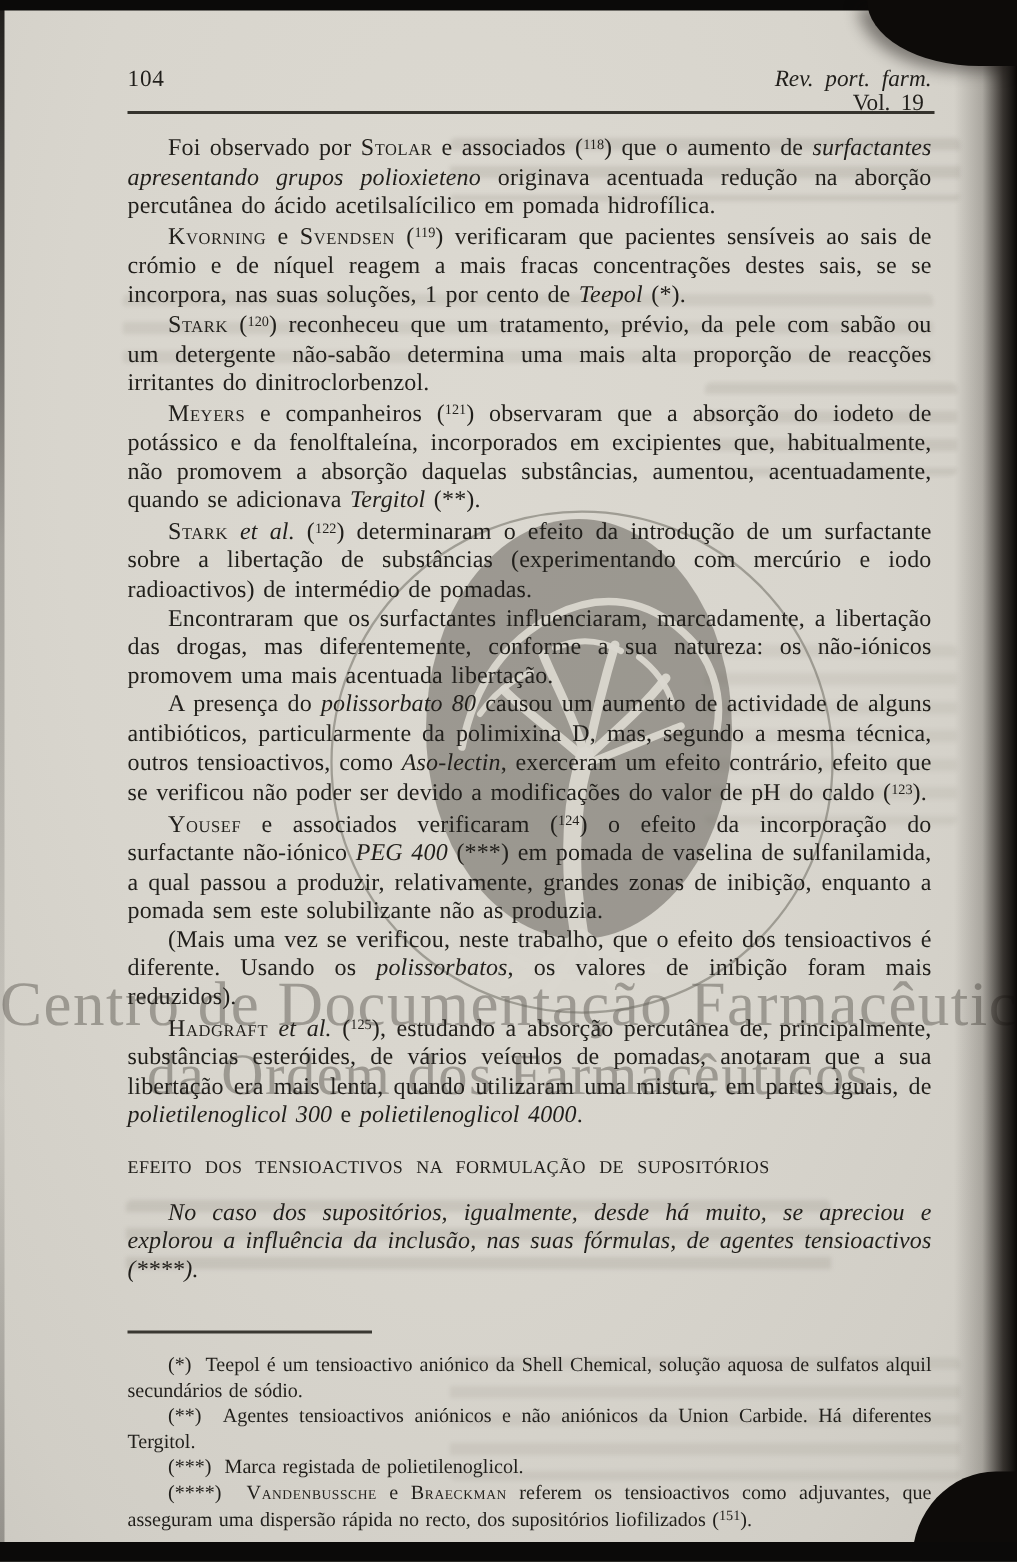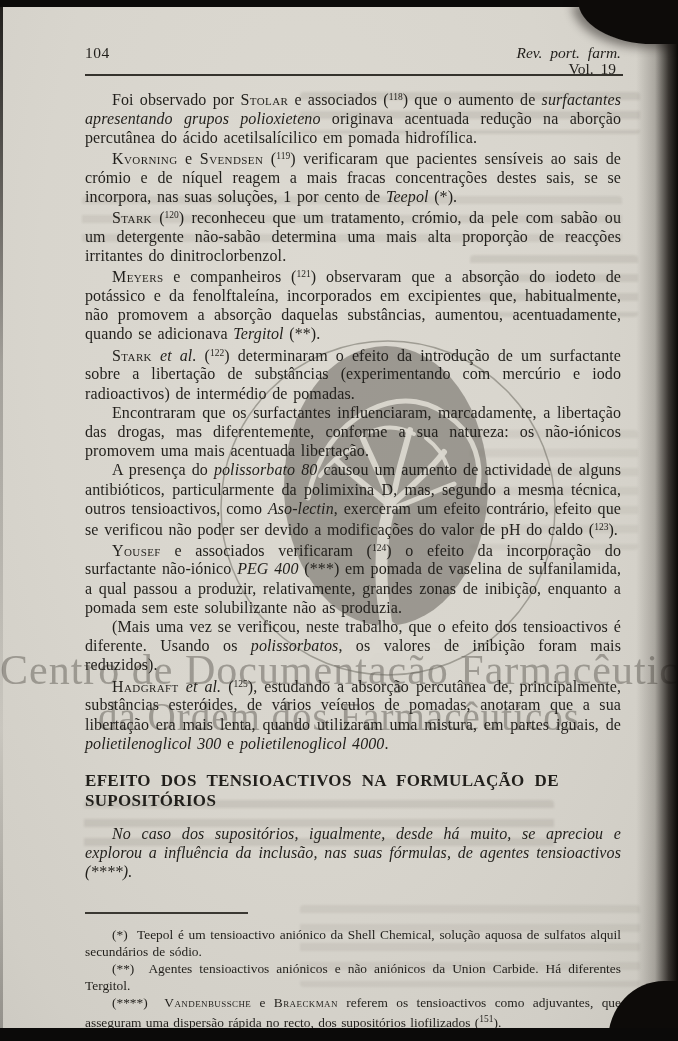--- a/index.html
+++ b/index.html
@@ -40,21 +40,21 @@
   .hdr .pgnum{position:absolute;left:85px;top:0;letter-spacing:0.5px;}
   .hdr .journal{position:absolute;left:0;right:57px;top:0;text-align:right;font-style:italic;word-spacing:4px;}
   .hdr .vol{position:absolute;right:62px;top:16px;word-spacing:3px;}
   .hdr-rule{margin:2px 0 0 85px;width:538px;height:2px;background:#35332d;}
   .body-col{margin:12px 57px 0 85px;font-size:16px;line-height:19.2px;text-align:justify;
     word-spacing:1.5px;letter-spacing:0.1px;}
   p.para{margin:0;text-indent:27px;}
   .r-i{font-style:italic;}
   .r-sc{font-variant:small-caps;letter-spacing:0.4px;}
   .r-sup{font-size:9.5px;vertical-align:4.5px;letter-spacing:0;word-spacing:0;margin-top:31px;}
-  .sec-head{margin:18px 57px 13px 85px;font-size:17px;font-weight:bold;
+  .sec-head{margin:18px 57px 13px 85px;font-size:12px;font-weight:normal;
     letter-spacing:0.3px;word-spacing:5.5px;font-family:"Liberation Serif","DejaVu Serif",serif;}
   .after-col{margin-top:0;font-style:italic;}
   .fn-rule{margin:30px 0 0 85px;width:163px;height:2px;background:#3a3832;}
   .fn-col{margin:12px 57px 0 85px;font-size:13.4px;line-height:17px;text-align:justify;
     word-spacing:1px;}
   p.fnote{margin:0;text-indent:27px;}
 </style>
 </head>
 <body>
 
@@ -100,40 +100,41 @@
       <div class="hdr">
         <span class="pgnum">104</span>
         <span class="journal">Rev. port. farm.</span>
         <span class="vol">Vol. 19</span>
       </div>
       <div class="hdr-rule"></div>
 
       <div class="body-col">
           <p class="para"><span class="r">Foi observado por </span><span class="r r-sc">Stolar</span><span class="r"> e associados (</span><span class="r r-sup">118</span><span class="r">) que o aumento de </span><span class="r r-i">surfactantes apresentando grupos polioxieteno</span><span class="r"> originava acentuada redução na aborção percutânea do ácido acetilsalícilico em pomada hidrofílica.</span></p>
           <p class="para"><span class="r r-sc">Kvorning</span><span class="r"> e </span><span class="r r-sc">Svendsen</span><span class="r"> (</span><span class="r r-sup">119</span><span class="r">) verificaram que pacientes sensíveis ao sais de crómio e de níquel reagem a mais fracas concentrações destes sais, se se incorpora, nas suas soluções, 1 por cento de </span><span class="r r-i">Teepol</span><span class="r"> (*).</span></p>
-          <p class="para"><span class="r r-sc">Stark</span><span class="r"> (</span><span class="r r-sup">120</span><span class="r">) reconheceu que um tratamento, crómio, da pele com sabão ou um detergente não-sabão determina uma mais alta proporção de reacções irritantes do dinitroclorbenzol.</span></p>
+          <p class="para"><span class="r r-sc">Stark</span><span class="r"> (</span><span class="r r-sup">120</span><span class="r">) reconheceu que um tratamento, prévio, da pele com sabão ou um detergente não-sabão determina uma mais alta proporção de reacções irritantes do dinitroclorbenzol.</span></p>
           <p class="para"><span class="r r-sc">Meyers</span><span class="r"> e companheiros (</span><span class="r r-sup">121</span><span class="r">) observaram que a absorção do iodeto de potássico e da fenolftaleína, incorporados em excipientes que, habitualmente, não promovem a absorção daquelas substâncias, aumentou, acentuadamente, quando se adicionava </span><span class="r r-i">Tergitol</span><span class="r"> (**).</span></p>
           <p class="para"><span class="r r-sc">Stark</span><span class="r"> </span><span class="r r-i">et al.</span><span class="r"> (</span><span class="r r-sup">122</span><span class="r">) determinaram o efeito da introdução de um surfactante sobre a libertação de substâncias (experimentando com mercúrio e iodo radioactivos) de intermédio de pomadas.</span></p>
           <p class="para"><span class="r">Encontraram que os surfactantes influenciaram, marcadamente, a libertação das drogas, mas diferentemente, conforme a sua natureza: os não-iónicos promovem uma mais acentuada libertação.</span></p>
           <p class="para"><span class="r">A presença do </span><span class="r r-i">polissorbato 80</span><span class="r"> causou um aumento de actividade de alguns antibióticos, particularmente da polimixina D, mas, segundo a mesma técnica, outros tensioactivos, como </span><span class="r r-i">Aso-lectin</span><span class="r">, exerceram um efeito contrário, efeito que se verificou não poder ser devido a modificações do valor de pH do caldo (</span><span class="r r-sup">123</span><span class="r">).</span></p>
           <p class="para"><span class="r r-sc">Yousef</span><span class="r"> e associados verificaram (</span><span class="r r-sup">124</span><span class="r">) o efeito da incorporação do surfactante não-iónico </span><span class="r r-i">PEG 400</span><span class="r"> (***) em pomada de vaselina de sulfanilamida, a qual passou a produzir, relativamente, grandes zonas de inibição, enquanto a pomada sem este solubilizante não as produzia.</span></p>
           <p class="para"><span class="r">(Mais uma vez se verificou, neste trabalho, que o efeito dos tensioactivos é diferente. Usando os </span><span class="r r-i">polissorbatos</span><span class="r">, os valores de inibição foram mais reduzidos).</span></p>
           <p class="para"><span class="r r-sc">Hadgraft</span><span class="r"> </span><span class="r r-i">et al.</span><span class="r"> (</span><span class="r r-sup">125</span><span class="r">), estudando a absorção percutânea de, principalmente, substâncias esteróides, de vários veículos de pomadas, anotaram que a sua libertação era mais lenta, quando utilizaram uma mistura, em partes iguais, de </span><span class="r r-i">polietilenoglicol 300</span><span class="r"> e </span><span class="r r-i">polietilenoglicol 4000</span><span class="r">.</span></p>
         </div>
 
       <div class="sec-head">EFEITO DOS TENSIOACTIVOS NA FORMULAÇÃO DE SUPOSITÓRIOS</div>
 
       <div class="body-col after-col">
           <p class="para"><span class="r">No caso dos supositórios, igualmente, desde há muito, se apreciou e explorou a influência da inclusão, nas suas fórmulas, de agentes tensioactivos (****).</span></p>
         </div>
 
       <div class="fn-rule"></div>
       <div class="fn-col">
           <p class="fnote"><span class="r">(*)</span><span class="r">&nbsp;&nbsp;Teepol é um tensioactivo aniónico da Shell Chemical, solução aquosa de sulfatos alquil secundários de sódio.</span></p>
           <p class="fnote"><span class="r">(**)</span><span class="r">&nbsp;&nbsp;Agentes tensioactivos aniónicos e não aniónicos da Union Carbide. Há diferentes Tergitol.</span></p>
+          <p class="fnote"><span class="r">(***)</span><span class="r">&nbsp;&nbsp;Marca registada de polietilenoglicol.</span></p>
           <p class="fnote"><span class="r">(****)</span><span class="r">&nbsp;&nbsp;</span><span class="r r-sc">Vandenbussche</span><span class="r"> e </span><span class="r r-sc">Braeckman</span><span class="r"> referem os tensioactivos como adjuvantes, que asseguram uma dispersão rápida no recto, dos supositórios liofilizados (</span><span class="r r-sup">151</span><span class="r">).</span></p>
         </div>
     </div>
   </div>
 
   <div class="top-bar"></div>
   <div class="corner-tr"></div>
   <div class="right-gutter"></div>
   <div class="corner-br"></div>
   <div class="bottom-bar"></div>

